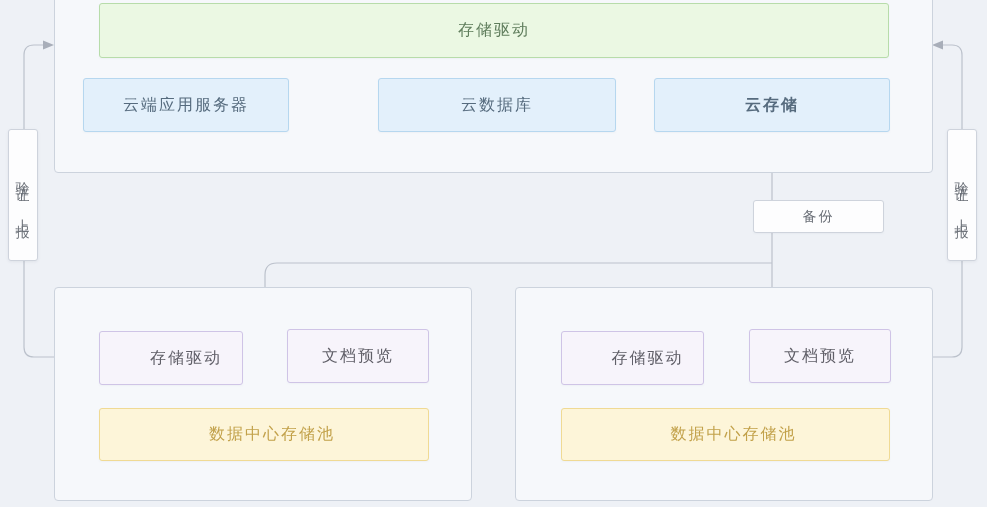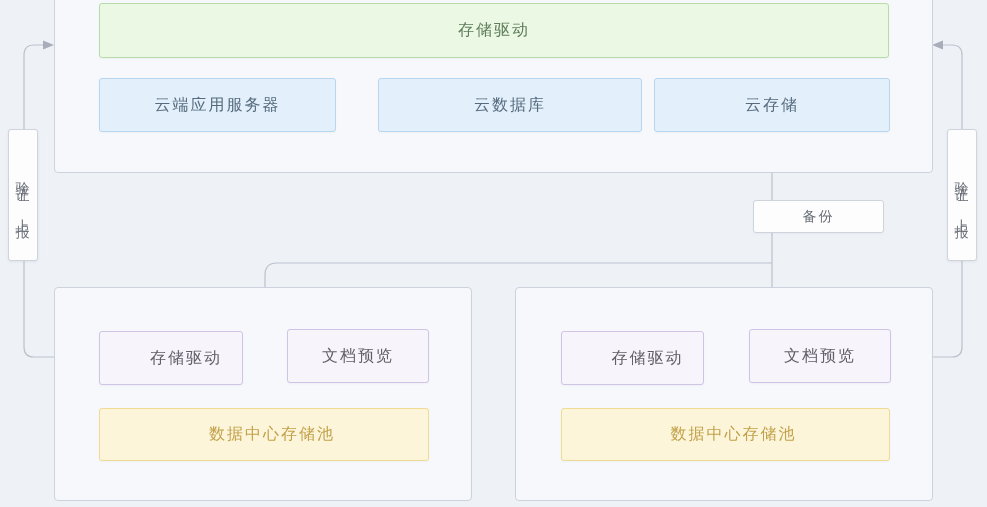--- a/index.html
+++ b/index.html
@@ -92,23 +92,23 @@
     align-items: center;
     justify-content: center;
     writing-mode: vertical-rl;
     text-orientation: upright;
     letter-spacing: 7px;
     z-index: 4;
   }
   
   .cloud-container { left: 54px; top: -30px; width: 879px; height: 203px; }
   .lb          { left: 44px;  top: 32px;  width: 790px; height: 55px; position: absolute; }
-  .app-server  { left: 44px;  top: 107px; width: 237px; height: 54px; position: absolute; }
-  .database    { left: 323px; top: 107px; width: 264px; height: 54px; position: absolute; }
-  .storage     { left: 599px; top: 107px; width: 236px; height: 54px; position: absolute; }
+  .app-server  { left: 28px;  top: 107px; width: 206px; height: 54px; position: absolute; }
+  .database    { left: 323px; top: 107px; width: 238px; height: 54px; position: absolute; }
+  .storage     { left: 599px; top: 107px; width: 236px; height: 54px; position: absolute; font-weight: bold; }
   
   .backup { left: 707px; top: 200px; width: 131px; height: 33px; margin-left: 46px; }
   
   .verify-left  { left: 8px;   top: 129px; }
   .verify-right { left: 947px; top: 129px; }
   
   .dc-left  { left: 54px;  top: 287px; width: 418px; height: 214px; }
   .dc-right { left: 515px; top: 287px; width: 418px; height: 214px; }
   .dc-driver  { left: 44px;  top: 43px;  width: 144px; height: 54px; position: absolute; padding-left: 30px; }
   .dc-preview { left: 232px; top: 41px;  width: 142px; height: 54px; position: absolute; }

